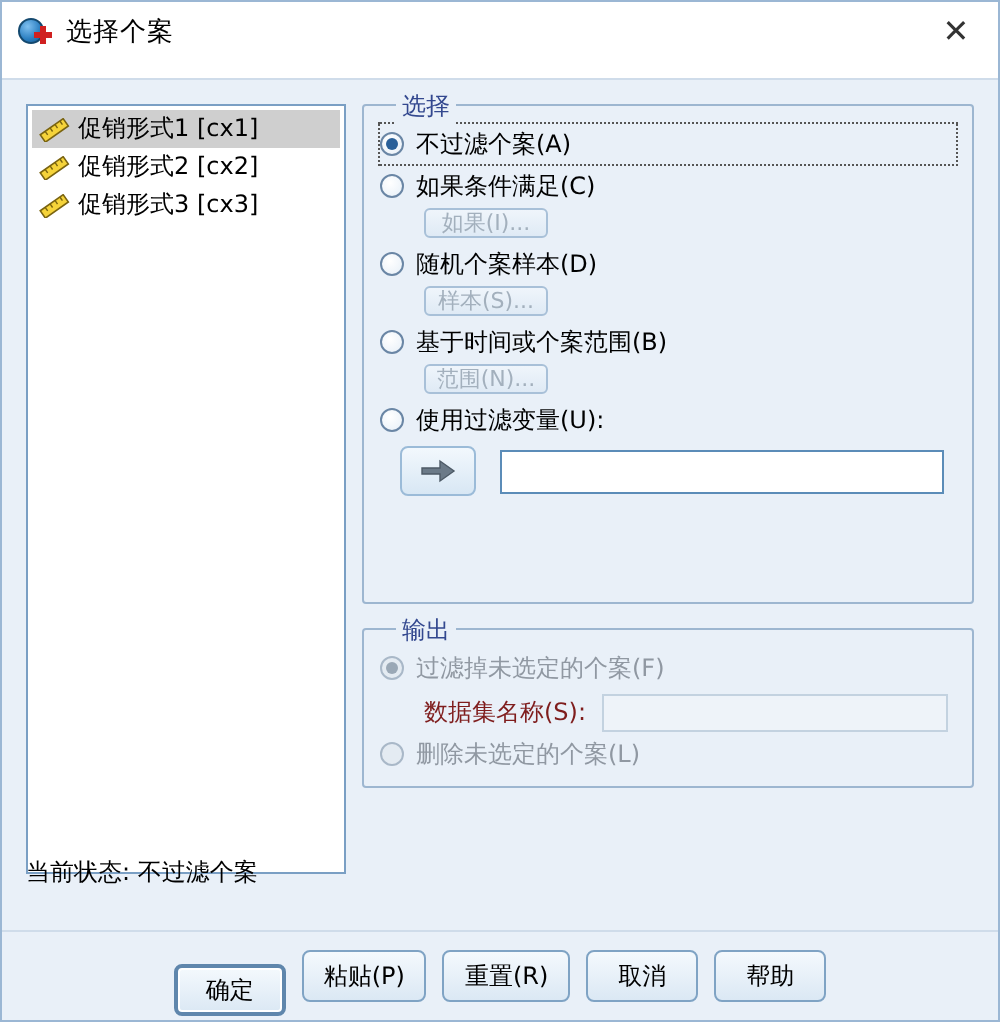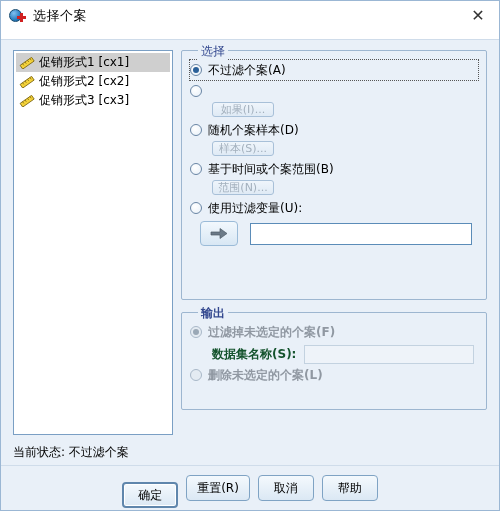--- a/index.html
+++ b/index.html
@@ -58,23 +58,22 @@
     width: 30px; height: 26px;
     display: flex; align-items: center; justify-content: center;
     color: #333; font-size: 16px; line-height: 1;
     cursor: pointer;
   }
 
   
   .body-area {
     position: relative;
     flex: 1 1 auto;
-    padding: 4px 12px 0 12px;
+    padding: 12px 12px 0 12px;
     display: flex;
-    margin-top: 6px;
   }
   .left-col { width: 160px; flex: 0 0 auto; display: flex; flex-direction: column; }
   .right-col { flex: 1 1 auto; margin-left: 8px; display: flex; flex-direction: column; }
 
   
   .varlist {
     background: #ffffff;
     border: 1px solid #7a9fc4;
     height: 385px;
     box-sizing: border-box;
@@ -102,21 +101,21 @@
     padding: 9px 8px 8px 8px;
   }
   .group > .legend {
     position: absolute; top: -8px; left: 16px;
     background: #e9f0f8;
     padding: 0 3px;
     font-size: 12px;
     color: #33488f;
   }
   .group-select { height: 250px; }
-  .group-output { height: 98px; margin-top: 12px; font-weight: bold; }
+  .group-output { height: 80px; margin-top: 12px; }
 
   
   .radio-row {
     display: flex; align-items: center;
     height: 20px;
     margin-bottom: 1px;
   }
   .radio {
     width: 12px; height: 12px; border-radius: 50%;
     border: 1px solid #6a86a5;
@@ -170,30 +169,30 @@
     height: 22px;
     margin-left: 12px;
     margin-right: 6px;
     background: #ffffff;
     border: 1px solid #5b8cb8;
     box-sizing: border-box;
   }
 
   
   .ds-row { display: flex; align-items: center; height: 22px; margin-left: 22px; }
-  .ds-label { font-size: 12px; color: #14532d; white-space: nowrap; }
+  .ds-label { font-size: 12px; color: #7f1d1d; white-space: nowrap; }
   .ds-field {
     flex: 1 1 auto; height: 19px; margin-left: 8px; margin-right: 4px;
     background: #eef3f9; border: 1px solid #c3d2e0; box-sizing: border-box;
   }
 
   
   .status {
     position: absolute;
-    left: 12px; bottom: 4px;
+    left: 12px; bottom: 20px;
     font-size: 12px; color: #000;
   }
 
   
   .footer {
     height: 44px; flex: 0 0 auto;
     display: flex; align-items: center; justify-content: center;
     gap: 8px;
     border-top: 1px solid #cfdcea;
     background: #e9f0f8;
@@ -284,20 +283,21 @@
       <div class="group group-select">
         <div class="legend">选择</div>
 
         <div class="radio-row full focused">
           <span class="radio checked"></span>
           <span class="radio-label">不过滤个案(A)</span>
         </div>
 
         <div class="radio-row">
           <span class="radio"></span>
+          <span class="radio-label">如果条件满足(C)</span>
         </div>
         <div class="sub-btn">如果(I)...</div>
 
         <div class="radio-row">
           <span class="radio"></span>
           <span class="radio-label">随机个案样本(D)</span>
         </div>
         <div class="sub-btn">样本(S)...</div>
 
         <div class="radio-row">
@@ -341,18 +341,19 @@
         </div>
       </div>
 
     </div>
 
     <div class="status">当前状态: 不过滤个案</div>
   </div>
 
   <div class="footer">
     <div class="btn default">确定</div>
+    <div class="btn">粘贴(P)</div>
     <div class="btn">重置(R)</div>
     <div class="btn">取消</div>
     <div class="btn">帮助</div>
   </div>
 
 </div>
 
 </body></html>

